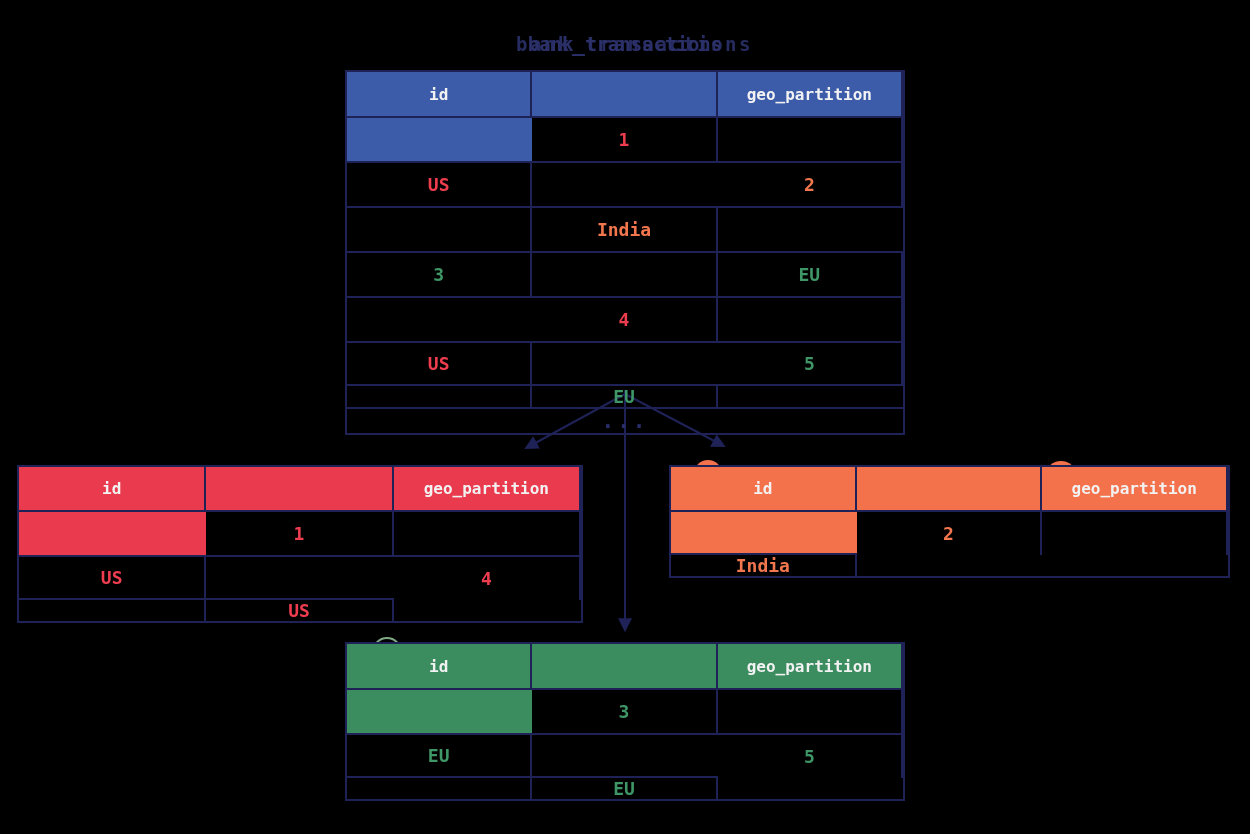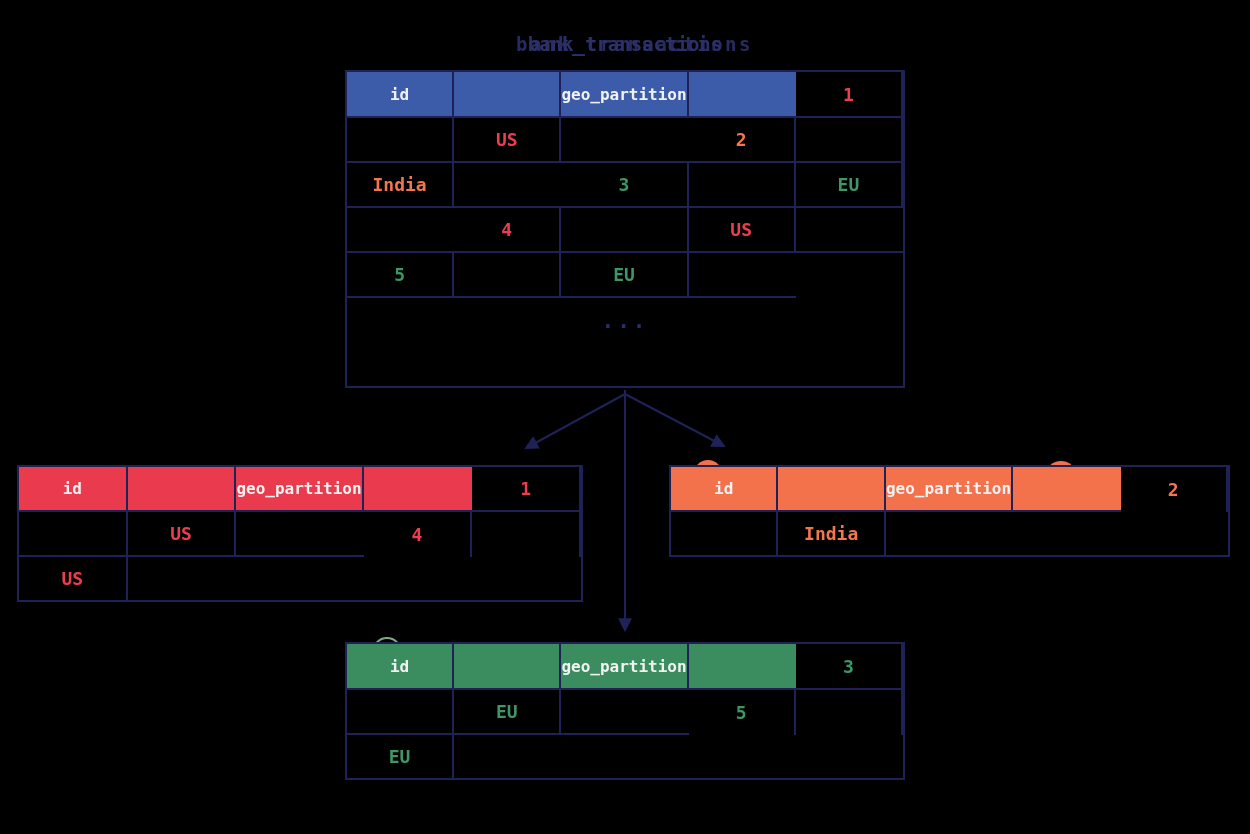--- a/index.html
+++ b/index.html
@@ -24,21 +24,21 @@
   
   .title-wrap{position:absolute;left:345px;top:33px;width:560px;height:26px;}
   .title-copy{
     position:absolute;top:0;left:50%;white-space:nowrap;
     font-weight:bold;font-size:19px;color:var(--title);
   }
   .title-copy.t1{transform:translateX(-50%);letter-spacing:0px;}
   .title-copy.t2{transform:translateX(-46%);letter-spacing:2.5px;opacity:.92;}
   
   .tbl{
-    position:absolute;display:grid;grid-template-columns:repeat(5,1fr);
+    position:absolute;display:grid;grid-template-columns:repeat(3,1fr);
     border:2px solid var(--grid);box-sizing:border-box;z-index:2;
   }
   .cell{
     display:flex;align-items:center;justify-content:center;
     border-right:2px solid var(--grid);border-bottom:2px solid var(--grid);
     font-weight:bold;font-size:18px;box-sizing:border-box;
   }
   .cell.c4{border-right:none;}
   .cell.bb0{border-bottom:none;}
   .hdr{color:var(--txt-hdr);font-size:16px;}

